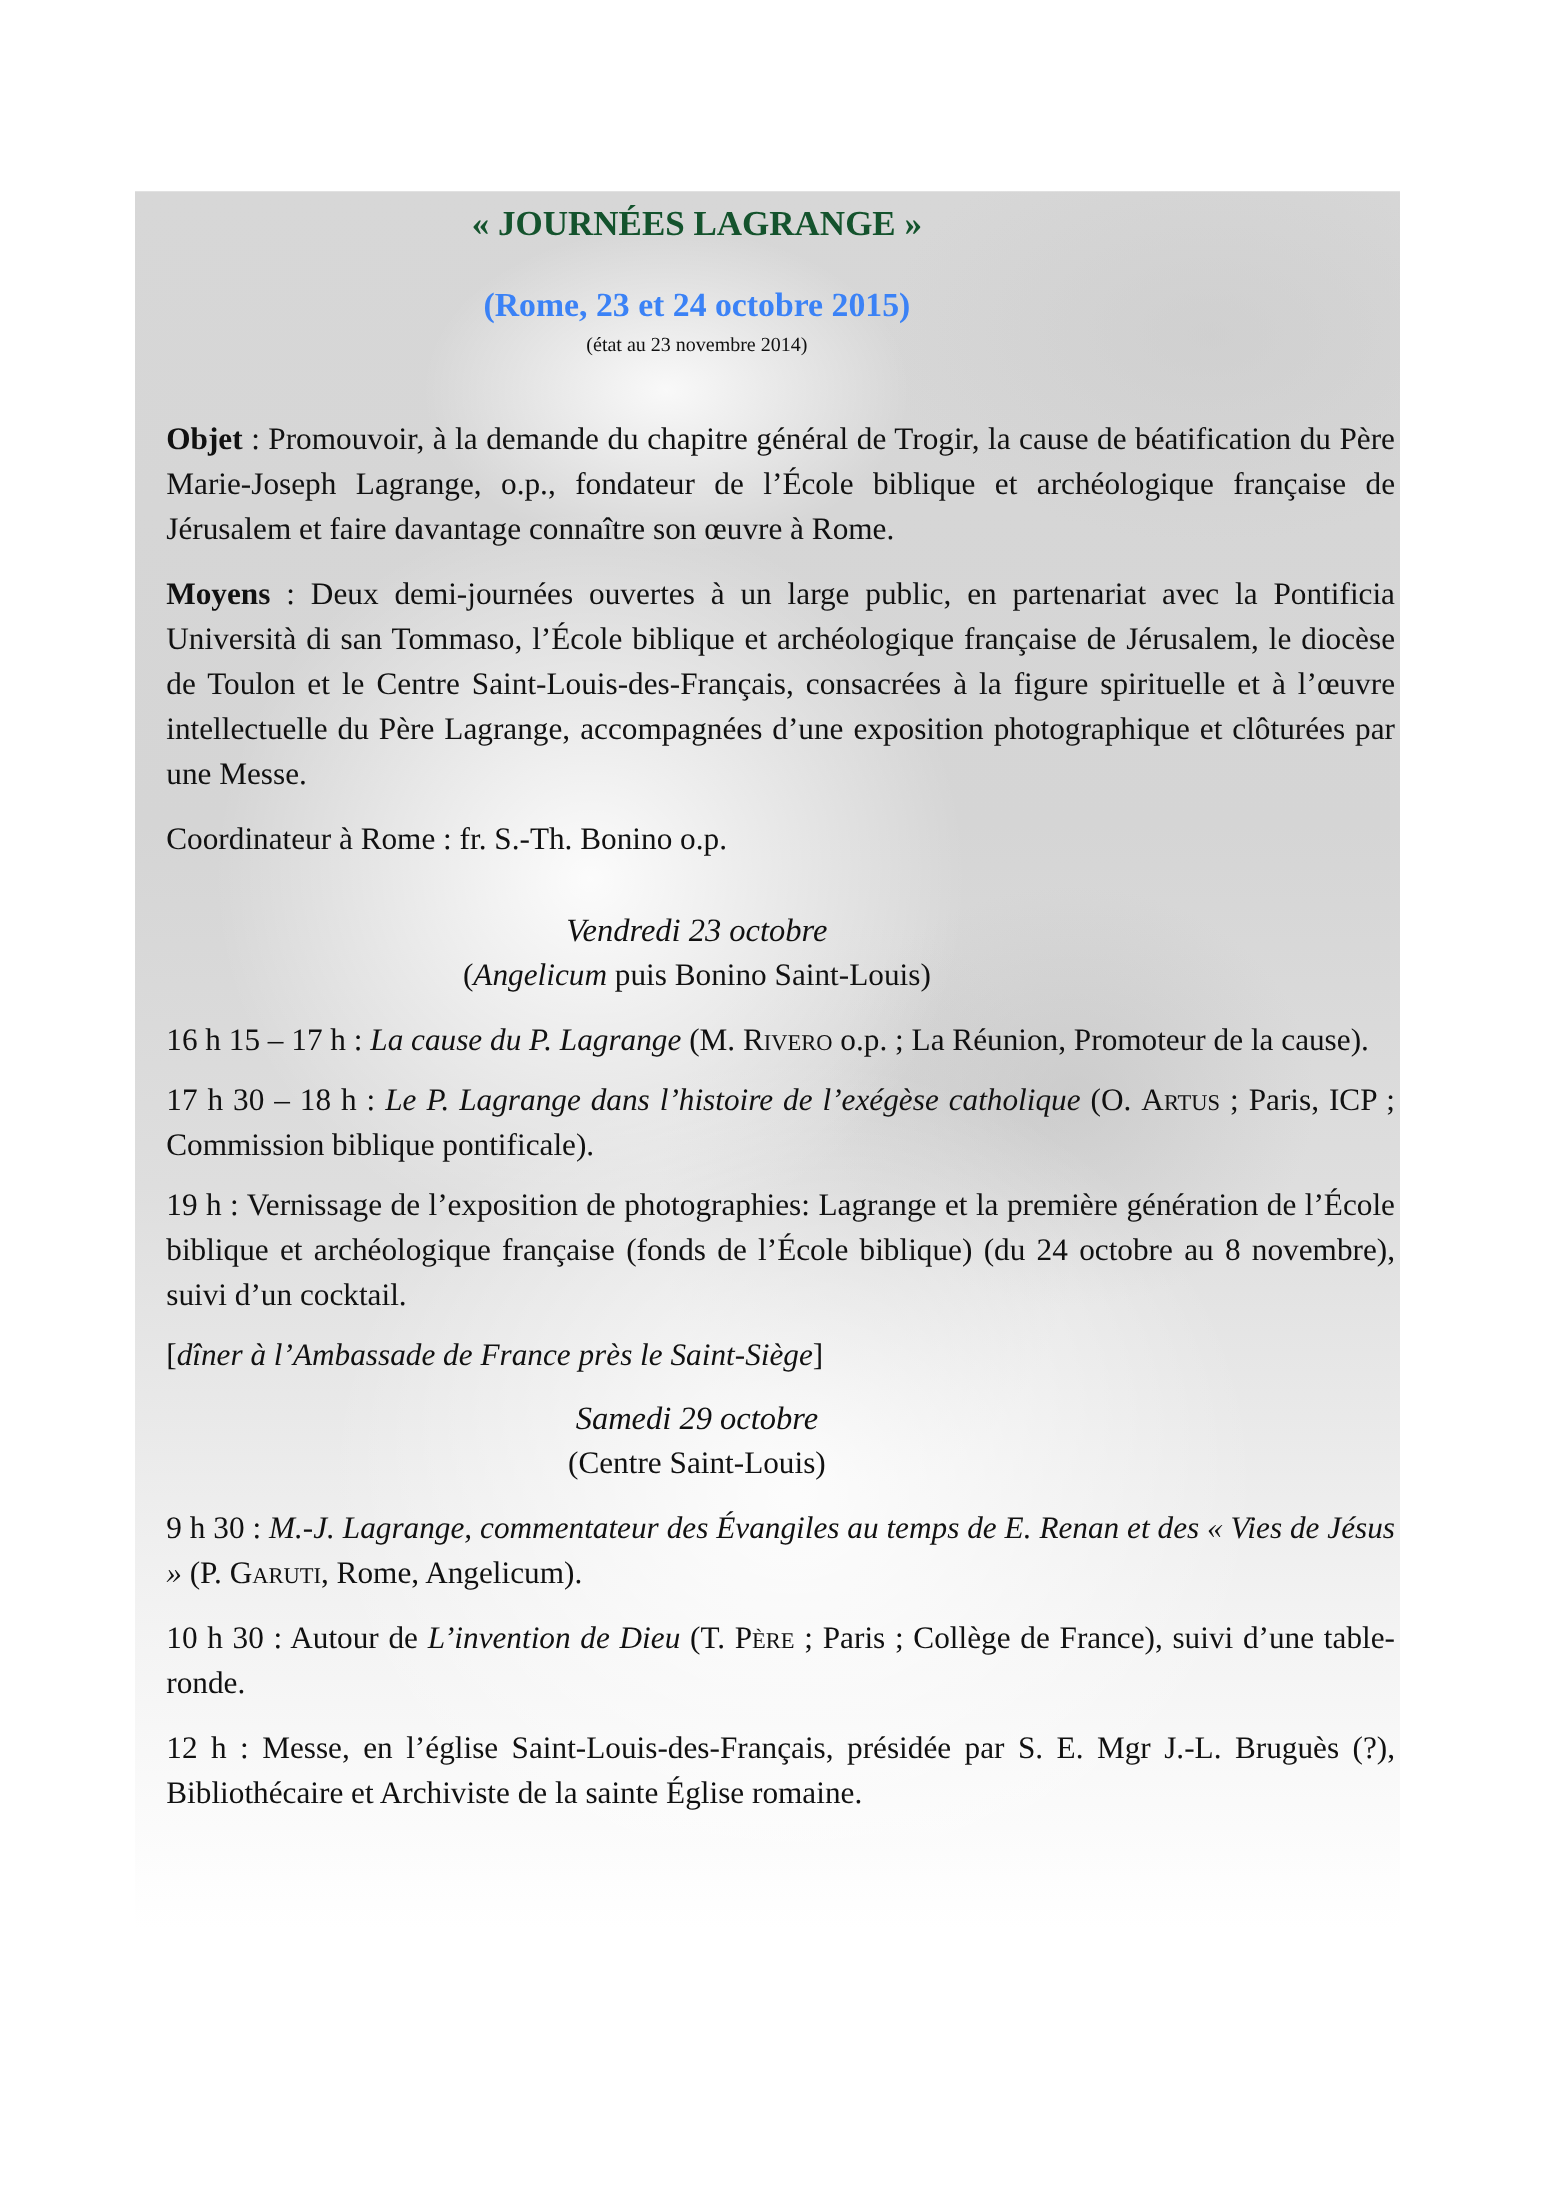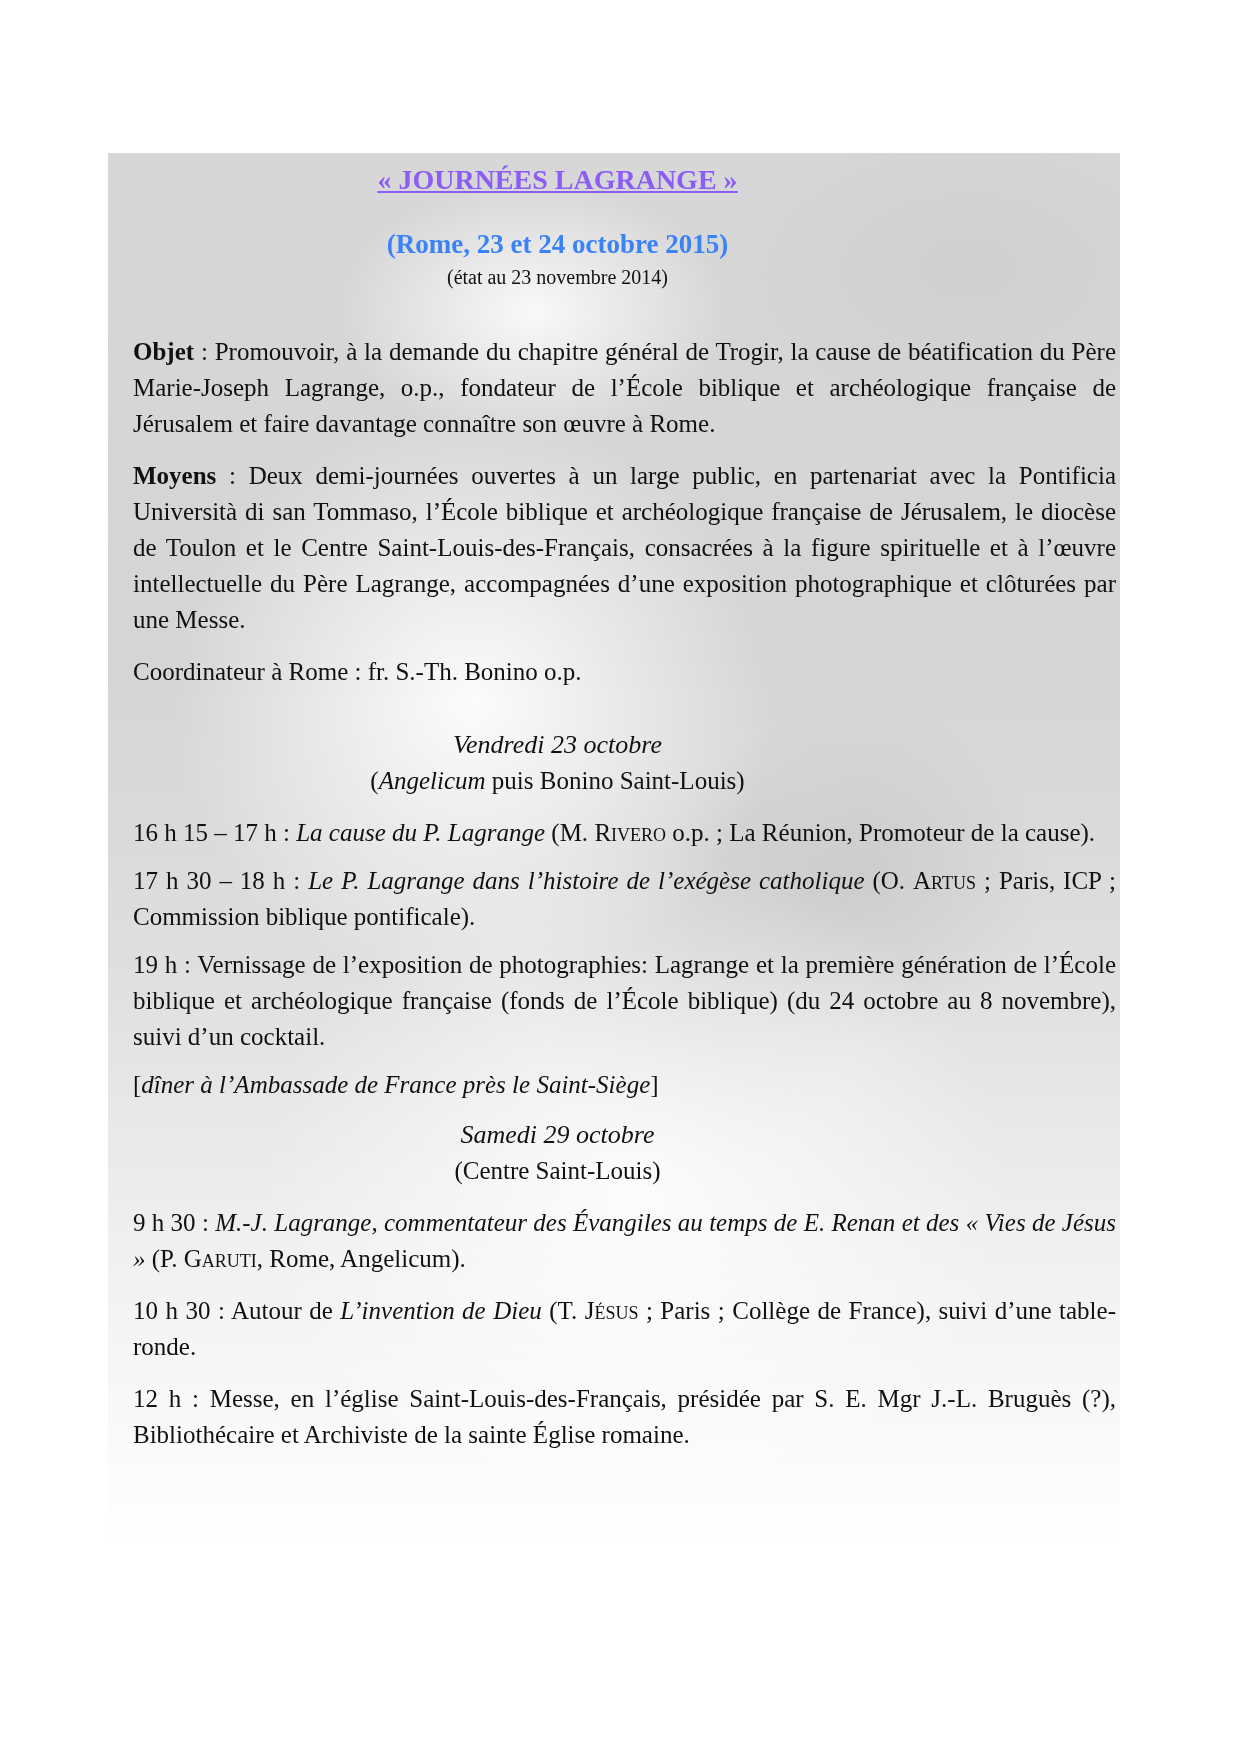--- a/index.html
+++ b/index.html
@@ -35,21 +35,21 @@
 
   .title {
     font-size:28px; font-weight:bold; line-height:36px;
     margin:12px 134px 0 0;
   }
   .subtitle {
     font-size:27px; font-weight:bold; line-height:36px;
     margin:14px 134px 0 0;
   }
   .status-note {
-    font-size:20px; line-height:30px;
+    font-size:16px; line-height:30px;
     margin:0 134px 0 0;
     text-align:center;
   }
 
   .para { text-align:justify; margin:16px 0 0 0; }
   .para.objet { margin-top:42px; }
   .para.plainline { text-align:left; }
 
   .day-heading {
     font-size:26px; font-weight:normal; font-style:italic; line-height:36px;
@@ -69,21 +69,21 @@
 </style>
 </head>
 <body>
 
 <div class="page">
 
   <div class="watermark"></div>
 
   <div class="content">
 
-    <h1 class="title centered accent" style="color: #8b5cf6; text-decoration: underline;">« JOURNÉES LAGRANGE »</h1>
+    <h1 class="title centered accent" style="color: #14532d;">« JOURNÉES LAGRANGE »</h1>
 
     <h2 class="subtitle centered accent" style="color: #3b82f6; margin-top: 28px;">(Rome, 23 et 24 octobre 2015)</h2>
 
     <div class="status-note centered">(état au 23 novembre 2014)</div>
 
     <p class="para objet"><span class="run-b">Objet</span><span> : Promouvoir, à la demande du chapitre général de Trogir, la cause de béatification du Père Marie-Joseph Lagrange, o.p., fondateur de l’École biblique et archéologique française de Jérusalem et faire davantage connaître son œuvre à Rome.</span></p>
 
     <p class="para"><span class="run-b">Moyens</span><span> : Deux demi-journées ouvertes à un large public, en partenariat avec la Pontificia Università di san Tommaso, l’École biblique et archéologique française de Jérusalem, le diocèse de Toulon et le Centre Saint-Louis-des-Français, consacrées à la figure spirituelle et à l’œuvre intellectuelle du Père Lagrange, accompagnées d’une exposition photographique et clôturées par une Messe.</span></p>
 
     <p class="para plainline">Coordinateur à Rome : fr. S.-Th. Bonino o.p.</p>
@@ -102,18 +102,18 @@
 
     <p class="item tight plainline"><span>[</span><span class="run-i">dîner à l’Ambassade de France près le Saint-Siège</span><span>]</span></p>
 
     <h3 class="day-heading centered second">Samedi 29 octobre</h3>
 
     <div class="venue centered"><span>(Centre Saint-Louis)</span></div>
 
     <p class="item first-sat"><span>9 h 30 : </span><span class="run-i">M.-J. Lagrange, commentateur des Évangiles au temps de E. Renan et des « Vies de Jésus »</span><span> (P. </span><span class="run-sc">Garuti</span><span>, Rome, Angelicum).</span></p>
 
 
-    <p class="item"><span>10 h 30 : Autour de </span><span class="run-i">L’invention de Dieu</span><span> (T. </span><span class="run-sc">Jésus</span><span> ; Paris ; Collège de France), suivi d’une table-ronde.</span></p>
+    <p class="item"><span>10 h 30 : Autour de </span><span class="run-i">L’invention de Dieu</span><span> (T. </span><span class="run-sc">Père</span><span> ; Paris ; Collège de France), suivi d’une table-ronde.</span></p>
 
     <p class="item"><span>12 h : Messe, en l’église Saint-Louis-des-Français, présidée par S. E. Mgr J.-L. Bruguès (?), Bibliothécaire et Archiviste de la sainte Église romaine.</span></p>
 
   </div>
 </div>
 
 </body></html>

